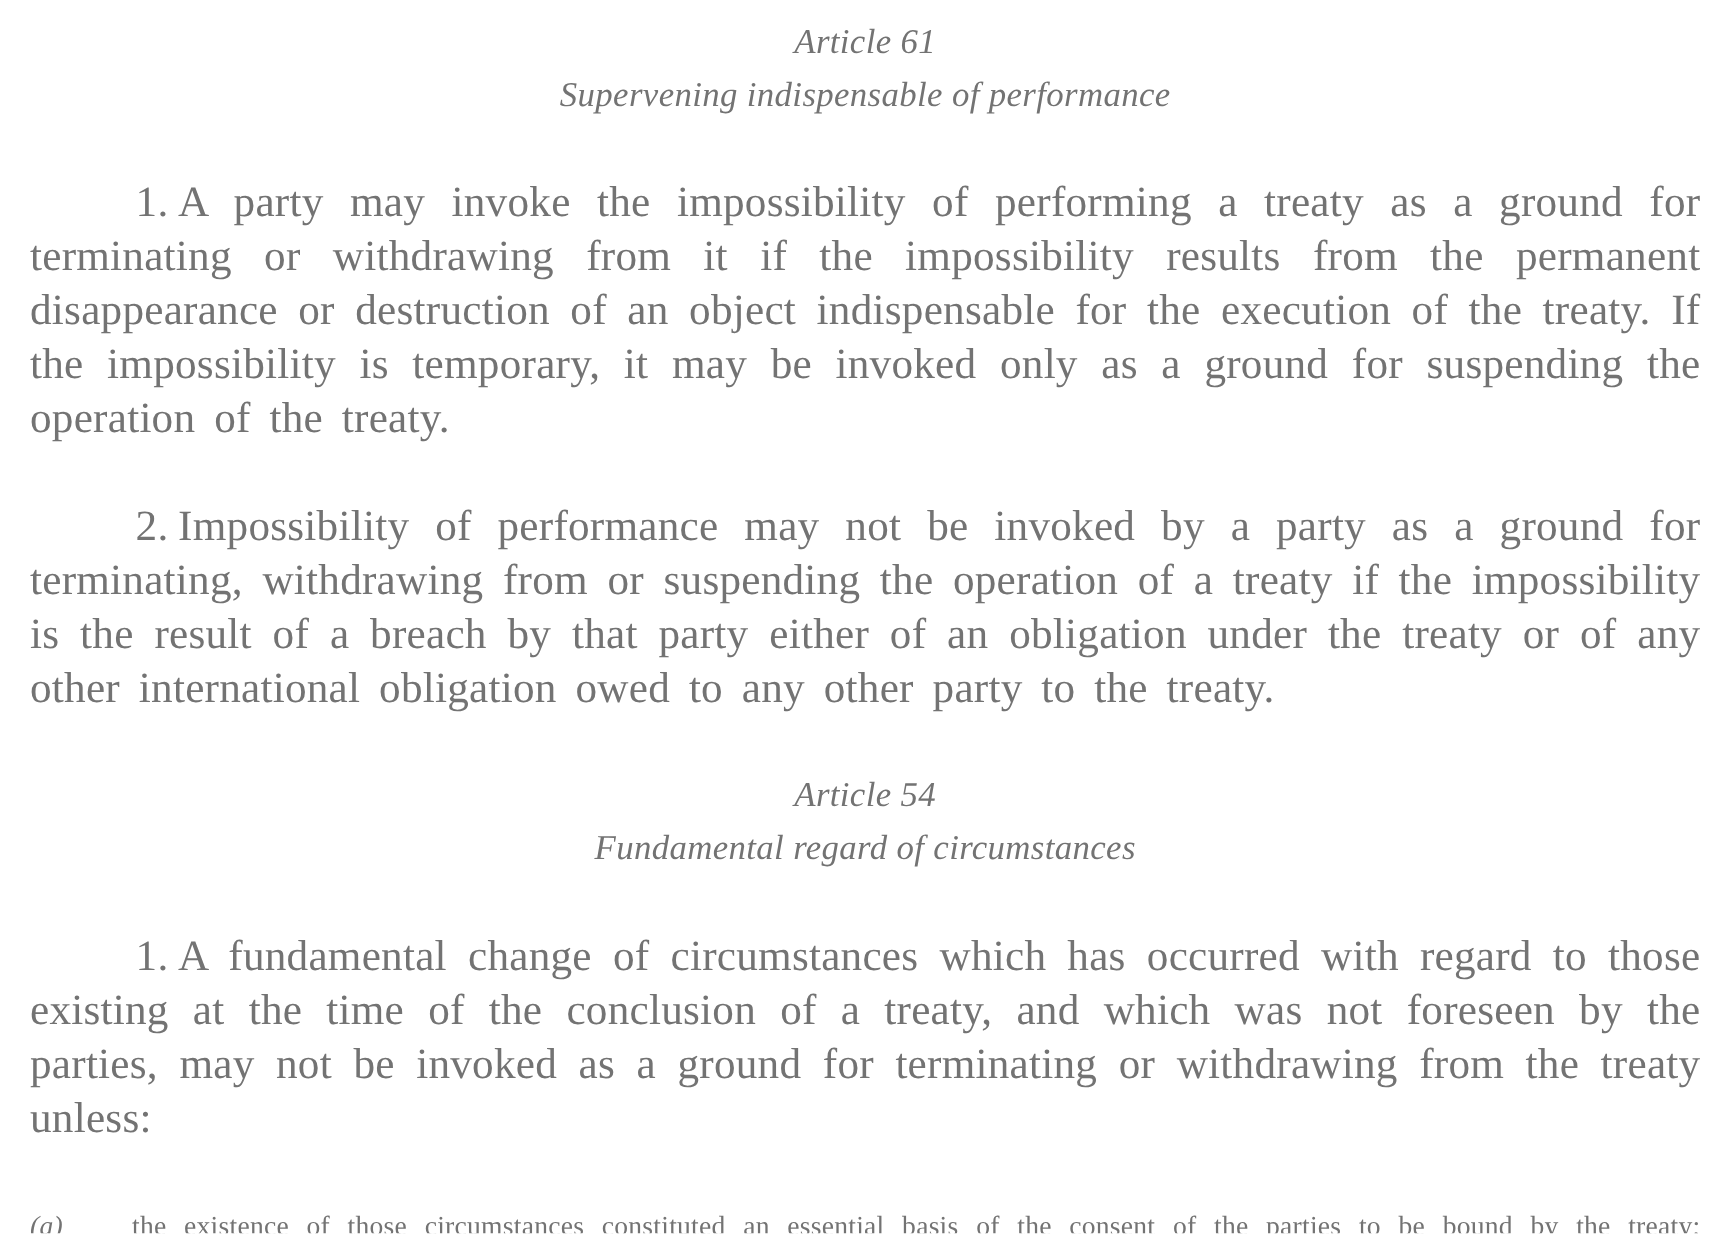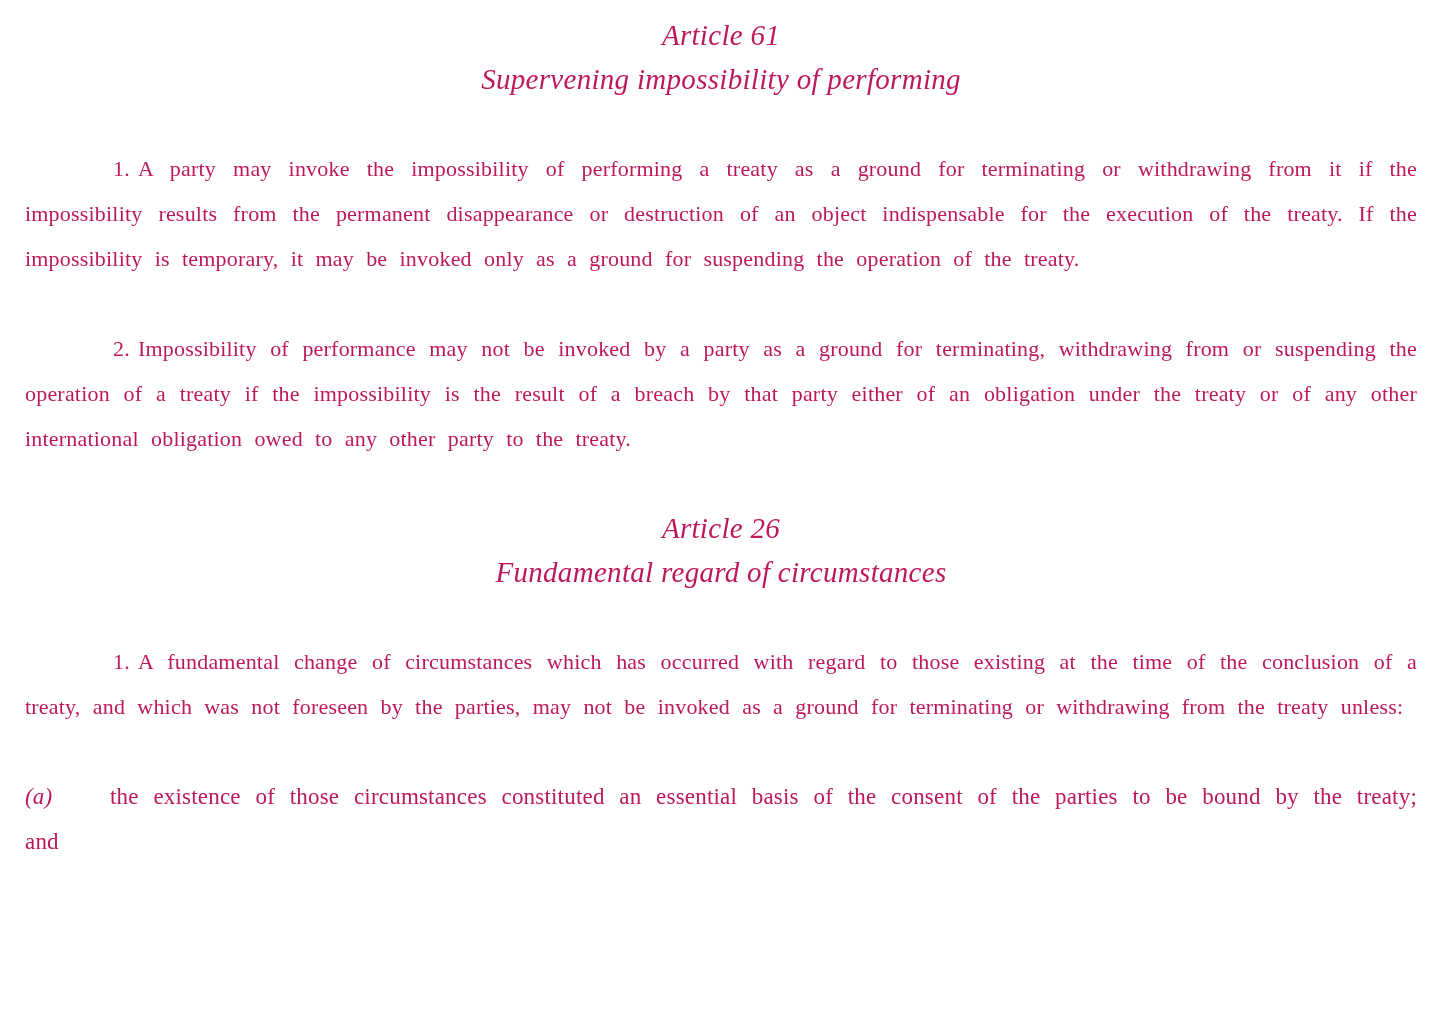--- a/index.html
+++ b/index.html
@@ -7,36 +7,36 @@
     padding: 0;
     background: #ffffff;
   }
   .page {
     position: relative;
     width: 1444px;
     height: 1028px;
     box-sizing: border-box;
     padding: 13px 27px 0 25px;
     background: #ffffff;
-    color: #be185d;
+    color: #737373;
     font-family: "Liberation Serif", "DejaVu Serif", serif;
     overflow: hidden;
   }
   section { display: contents; }
   .blk { margin: 45px 0 0 0; }
   .blk.first { margin-top: 0; }
   .heading-line {
     text-align: center;
     font-style: italic;
     font-size: 29px;
     line-height: 44px;
     letter-spacing: 0.3px;
   }
   .para {
-    font-size: 22px;
+    font-size: 36px;
     line-height: 45px;
     text-align: justify;
     text-indent: 88px;
     word-spacing: 6.5px;
     letter-spacing: 0.2px;
   }
   .para .pnum {
     margin-right: 8px;
   }
   .subitem {
@@ -52,29 +52,29 @@
     font-style: italic;
   }
 </style>
 </head>
 <body>
 
 <div class="page">
 
   <section>
     <div class="heading-line blk first">Article 61</div>
-    <div class="heading-line">Supervening impossibility of performing</div>
+    <div class="heading-line">Supervening indispensable of performance</div>
 
     <p class="para blk"><span class="pnum">1.</span><span>A party may invoke the impossibility of performing a treaty as a ground for terminating or withdrawing from it if the impossibility results from the permanent disappearance or destruction of an object indispensable for the execution of the treaty. If the impossibility is temporary, it may be invoked only as a ground for suspending the operation of the treaty.</span></p>
 
     <p class="para blk"><span class="pnum">2.</span><span>Impossibility of performance may not be invoked by a party as a ground for terminating, withdrawing from or suspending the operation of a treaty if the impossibility is the result of a breach by that party either of an obligation under the treaty or of any other international obligation owed to any other party to the treaty.</span></p>
   </section>
 
   <section>
-    <div class="heading-line blk">Article 26</div>
+    <div class="heading-line blk">Article 54</div>
     <div class="heading-line">Fundamental regard of circumstances</div>
 
     <p class="para blk"><span class="pnum">1.</span><span>A fundamental change of circumstances which has occurred with regard to those existing at the time of the conclusion of a treaty, and which was not foreseen by the parties, may not be invoked as a ground for terminating or withdrawing from the treaty unless:</span></p>
 
     <p class="subitem blk"><span class="marker">(a)</span><span>the existence of those circumstances constituted an essential basis of the consent of the parties to be bound by the treaty; and</span></p>
   </section>
 
 </div>
 
 </body></html>

